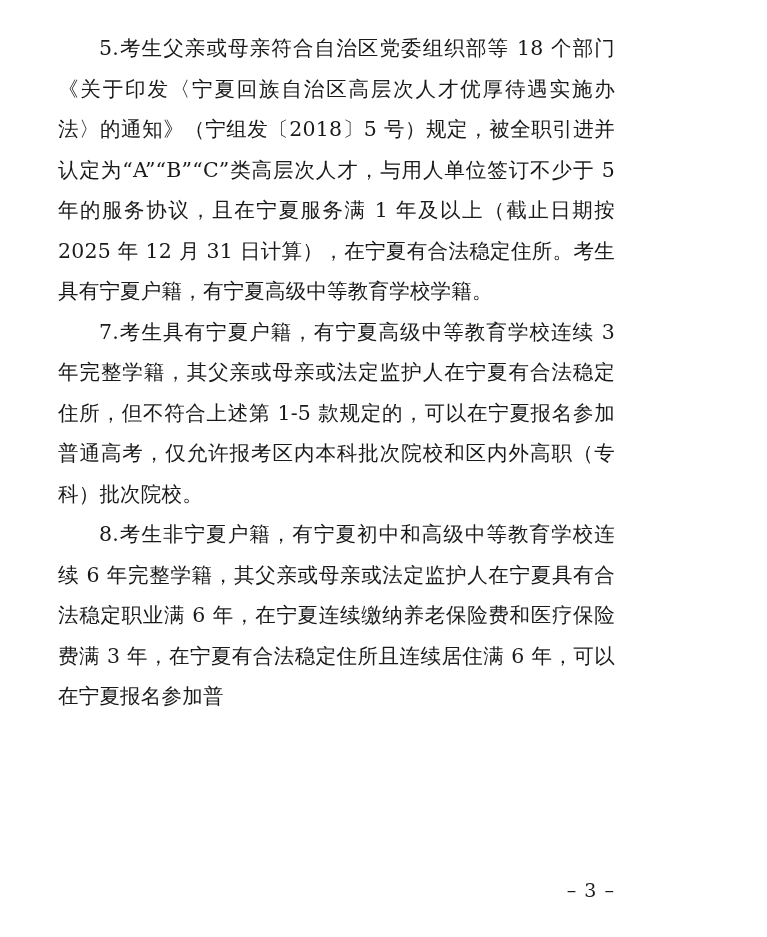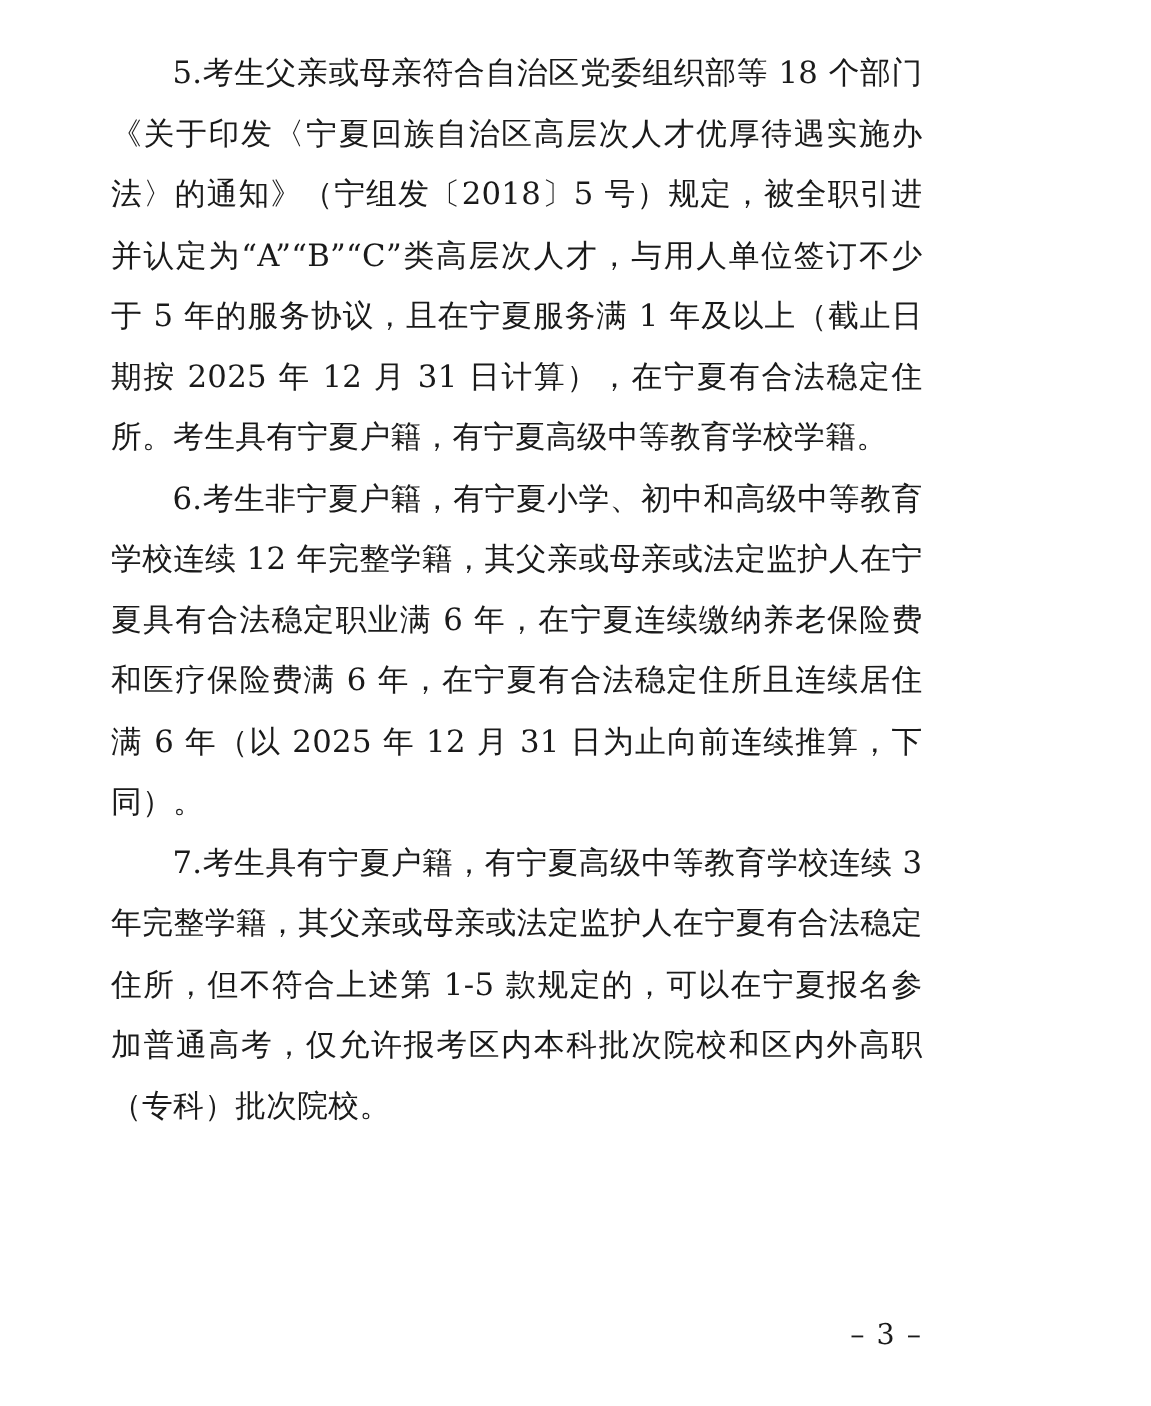--- a/index.html
+++ b/index.html
@@ -13,21 +13,21 @@
     font-family: "DejaVu Serif", "Liberation Serif", serif;
     color: #1a1a1a;
     position: relative;
     overflow: hidden;
   }
   .page {
     position: relative;
     width: 681px;
     height: 937px;
     box-sizing: border-box;
-    padding: 28px 66px 0 74px;
+    padding: 28px 66px 0 58px;
   }
   .body-text {
     font-size: 20.5px;
     line-height: 40.5px;
     text-align: justify;
     text-justify: inter-ideograph;
     letter-spacing: 0.2px;
   }
   .para {
     margin: 0;
@@ -44,17 +44,17 @@
     color: #1a1a1a;
     letter-spacing: 1px;
   }
 </style>
 </head>
 <body>
 
 <div class="page">
   <div class="body-text">
     <p class="para">5.考生父亲或母亲符合自治区党委组织部等 18 个部门《关于印发〈宁夏回族自治区高层次人才优厚待遇实施办法〉的通知》（宁组发〔2018〕5 号）规定，被全职引进并认定为“A”“B”“C”类高层次人才，与用人单位签订不少于 5 年的服务协议，且在宁夏服务满 1 年及以上（截止日期按 2025 年 12 月 31 日计算），在宁夏有合法稳定住所。考生具有宁夏户籍，有宁夏高级中等教育学校学籍。</p>
-    <p class="para">6.考生非宁夏户籍，有宁夏小学、初中和高级中等教育学校连续 12 年完整学籍，其父亲或母亲或法定监护人在宁夏具有合法稳定职业满 6 年，在宁夏连续缴纳养老保险费和医疗保险费满 6 年，在宁夏有合法稳定住所且连续居住满 6 年（以 2025 年 12 月 31 日为止向前连续推算，下同）。</p>
     <p class="para">7.考生具有宁夏户籍，有宁夏高级中等教育学校连续 3 年完整学籍，其父亲或母亲或法定监护人在宁夏有合法稳定住所，但不符合上述第 1-5 款规定的，可以在宁夏报名参加普通高考，仅允许报考区内本科批次院校和区内外高职（专科）批次院校。</p>
+    <p class="para">8.考生非宁夏户籍，有宁夏初中和高级中等教育学校连续 6 年完整学籍，其父亲或母亲或法定监护人在宁夏具有合法稳定职业满 6 年，在宁夏连续缴纳养老保险费和医疗保险费满 3 年，在宁夏有合法稳定住所且连续居住满 6 年，可以在宁夏报名参加普</p>
   </div>
   <div class="footer">– 3 –</div>
 </div>
 
 </body></html>

